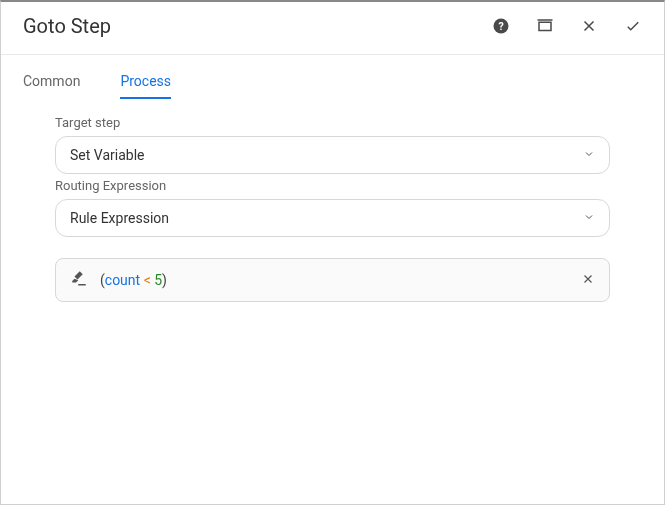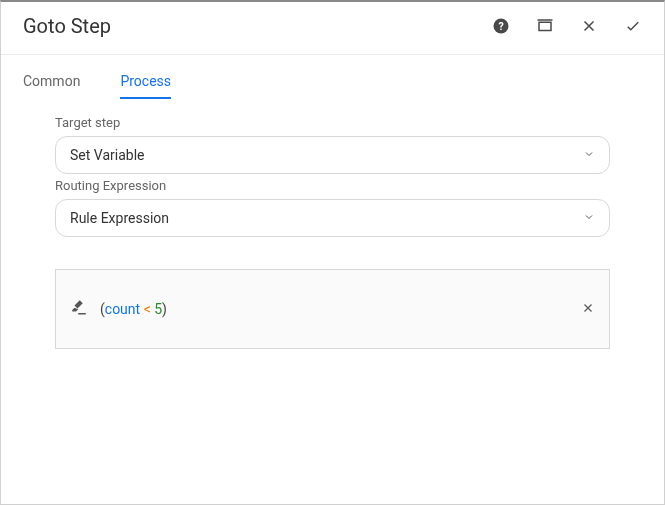--- a/index.html
+++ b/index.html
@@ -86,24 +86,24 @@
       cursor: pointer;
       background: #fff;
     }
     .chevron-down {
       color: #555;
     }
     .rule-row {
       display: flex;
       align-items: center;
       border: 1px solid #d8d8d8;
-      border-radius: 0;
-      padding: 28px 14px;
+      border-radius: 8px;
+      padding: 10px 14px;
       background: #fafafa;
-      margin-top: 32px;
+      margin-top: 21px;
     }
     .rule-row .gavel-icon {
       margin-right: 12px;
       color: #555;
     }
     .rule-expr {
       flex: 1;
       font-size: 14px;
     }
     .rule-expr .paren {

